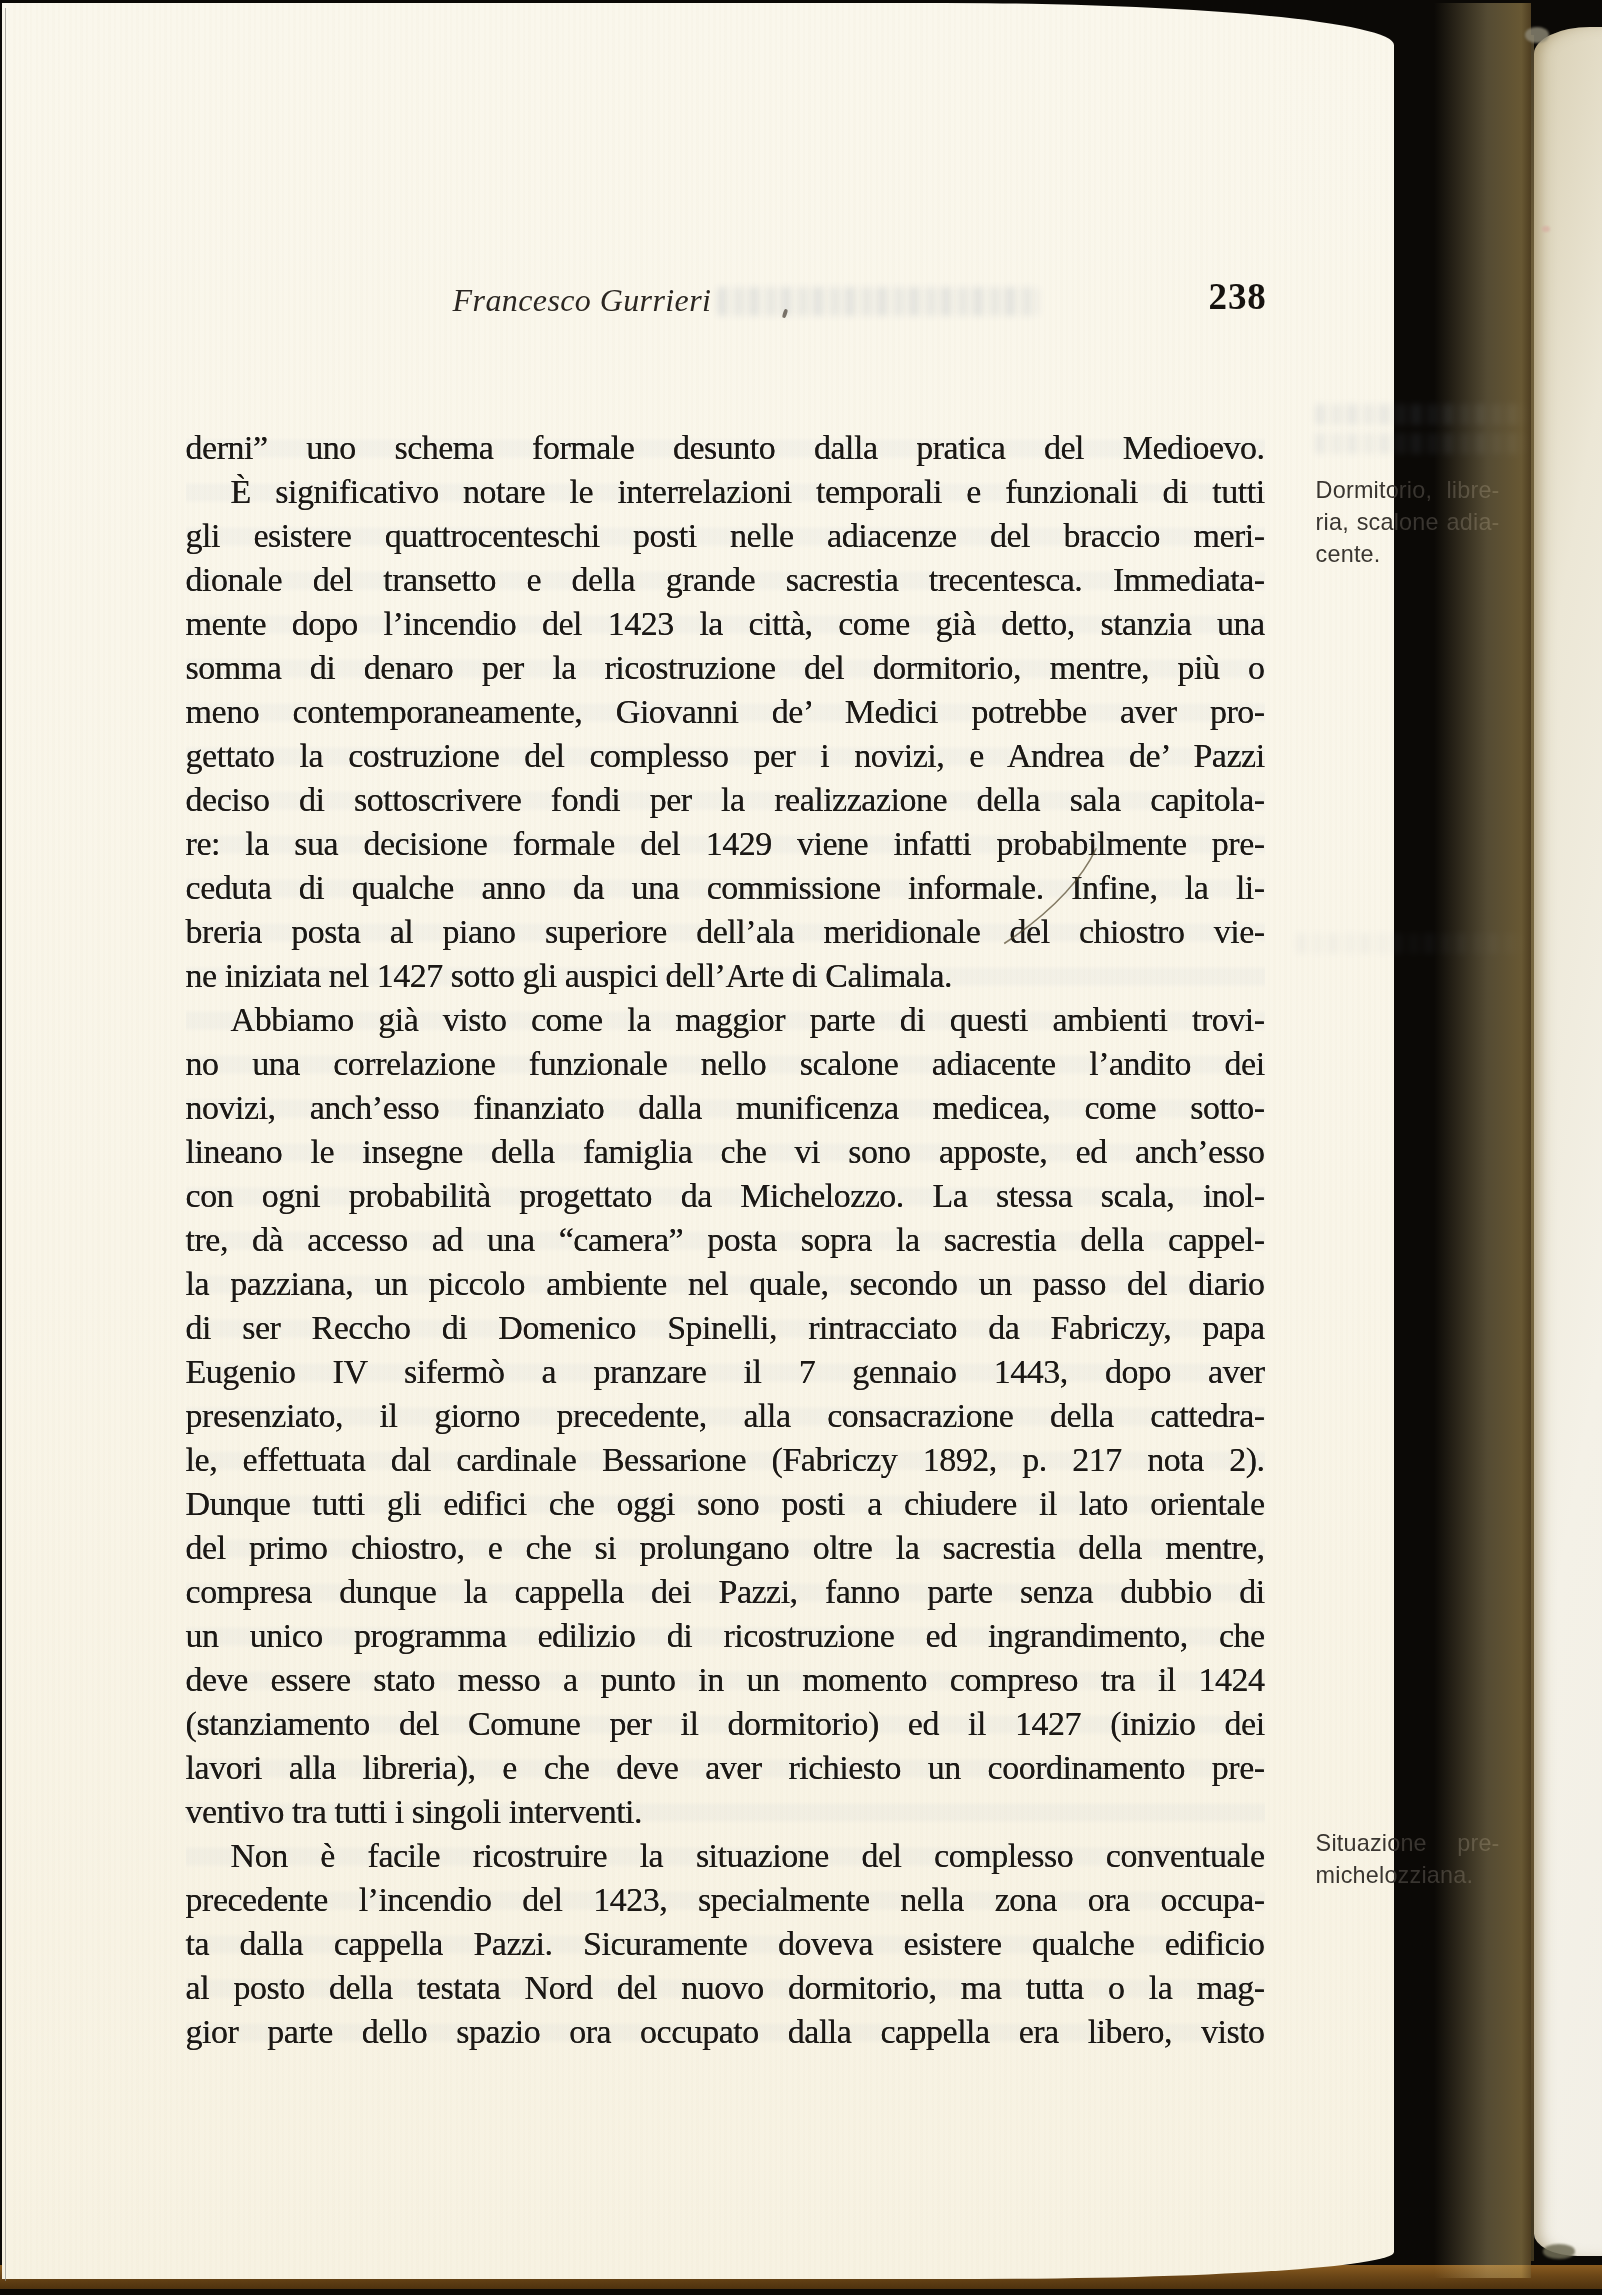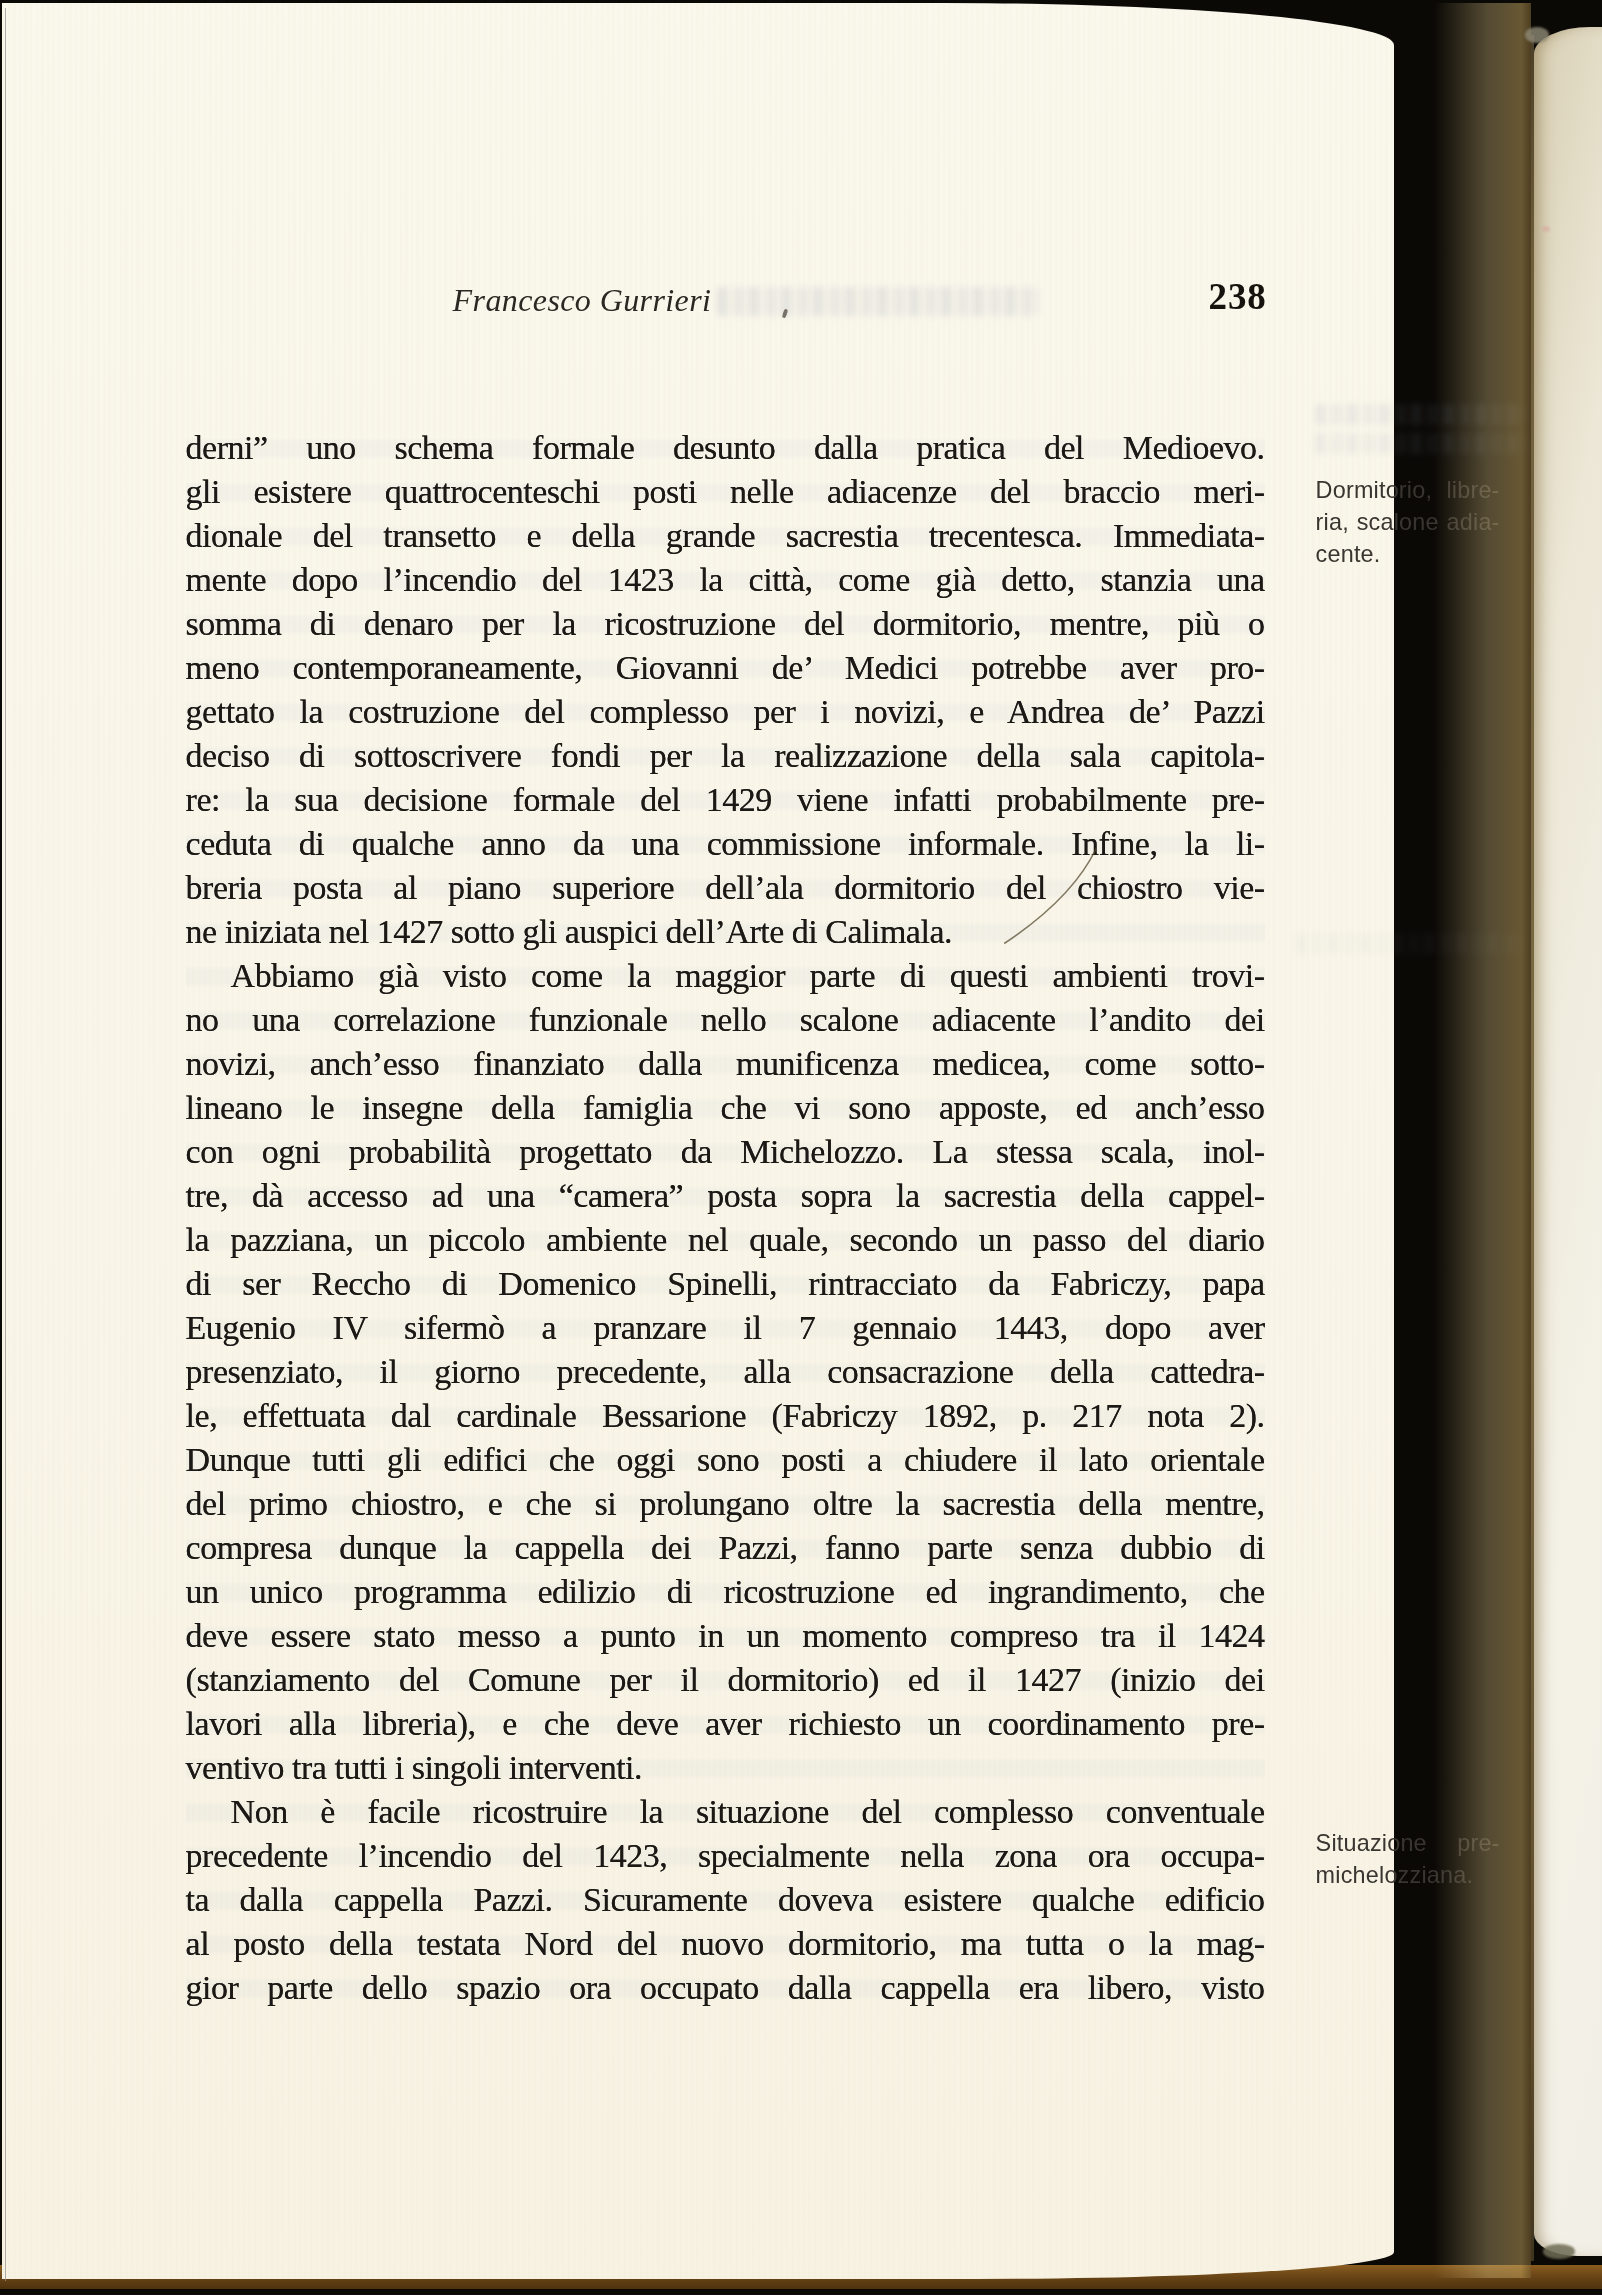--- a/index.html
+++ b/index.html
@@ -113,30 +113,31 @@
   <div class="ghost ghost-header"></div>
   <div class="ghost ghost-note-a"></div>
   <div class="ghost ghost-note-b"></div>
   <div class="ghost ghost-mid"></div>
 
   <div class="runhead-author">Francesco Gurrieri</div>
   <div class="runhead-page">238</div>
 
   <div class="body-text" id="body-text">
       <div class="line">derni” uno schema formale desunto dalla pratica del Medioevo.</div>
+      <div class="line indent">È significativo notare le interrelazioni temporali e funzionali di tutti</div>
       <div class="line">gli esistere quattrocenteschi posti nelle adiacenze del braccio meri-</div>
       <div class="line">dionale del transetto e della grande sacrestia trecentesca. Immediata-</div>
       <div class="line">mente dopo l’incendio del 1423 la città, come già detto, stanzia una</div>
       <div class="line">somma di denaro per la ricostruzione del dormitorio, mentre, più o</div>
       <div class="line">meno contemporaneamente, Giovanni de’ Medici potrebbe aver pro-</div>
       <div class="line">gettato la costruzione del complesso per i novizi, e Andrea de’ Pazzi</div>
       <div class="line">deciso di sottoscrivere fondi per la realizzazione della sala capitola-</div>
       <div class="line">re: la sua decisione formale del 1429 viene infatti probabilmente pre-</div>
       <div class="line">ceduta di qualche anno da una commissione informale. Infine, la li-</div>
-      <div class="line">breria posta al piano superiore dell’ala dormitorio del chiostro vie-</div>
+      <div class="line">breria posta al piano superiore dell’ala meridionale del chiostro vie-</div>
       <div class="line nofill">ne iniziata nel 1427 sotto gli auspici dell’Arte di Calimala.</div>
       <div class="line indent">Abbiamo già visto come la maggior parte di questi ambienti trovi-</div>
       <div class="line">no una correlazione funzionale nello scalone adiacente l’andito dei</div>
       <div class="line">novizi, anch’esso finanziato dalla munificenza medicea, come sotto-</div>
       <div class="line">lineano le insegne della famiglia che vi sono apposte, ed anch’esso</div>
       <div class="line">con ogni probabilità progettato da Michelozzo. La stessa scala, inol-</div>
       <div class="line">tre, dà accesso ad una “camera” posta sopra la sacrestia della cappel-</div>
       <div class="line">la pazziana, un piccolo ambiente nel quale, secondo un passo del diario</div>
       <div class="line">di ser Reccho di Domenico Spinelli, rintracciato da Fabriczy, papa</div>
       <div class="line">Eugenio IV sifermò a pranzare il 7 gennaio 1443, dopo aver</div>

